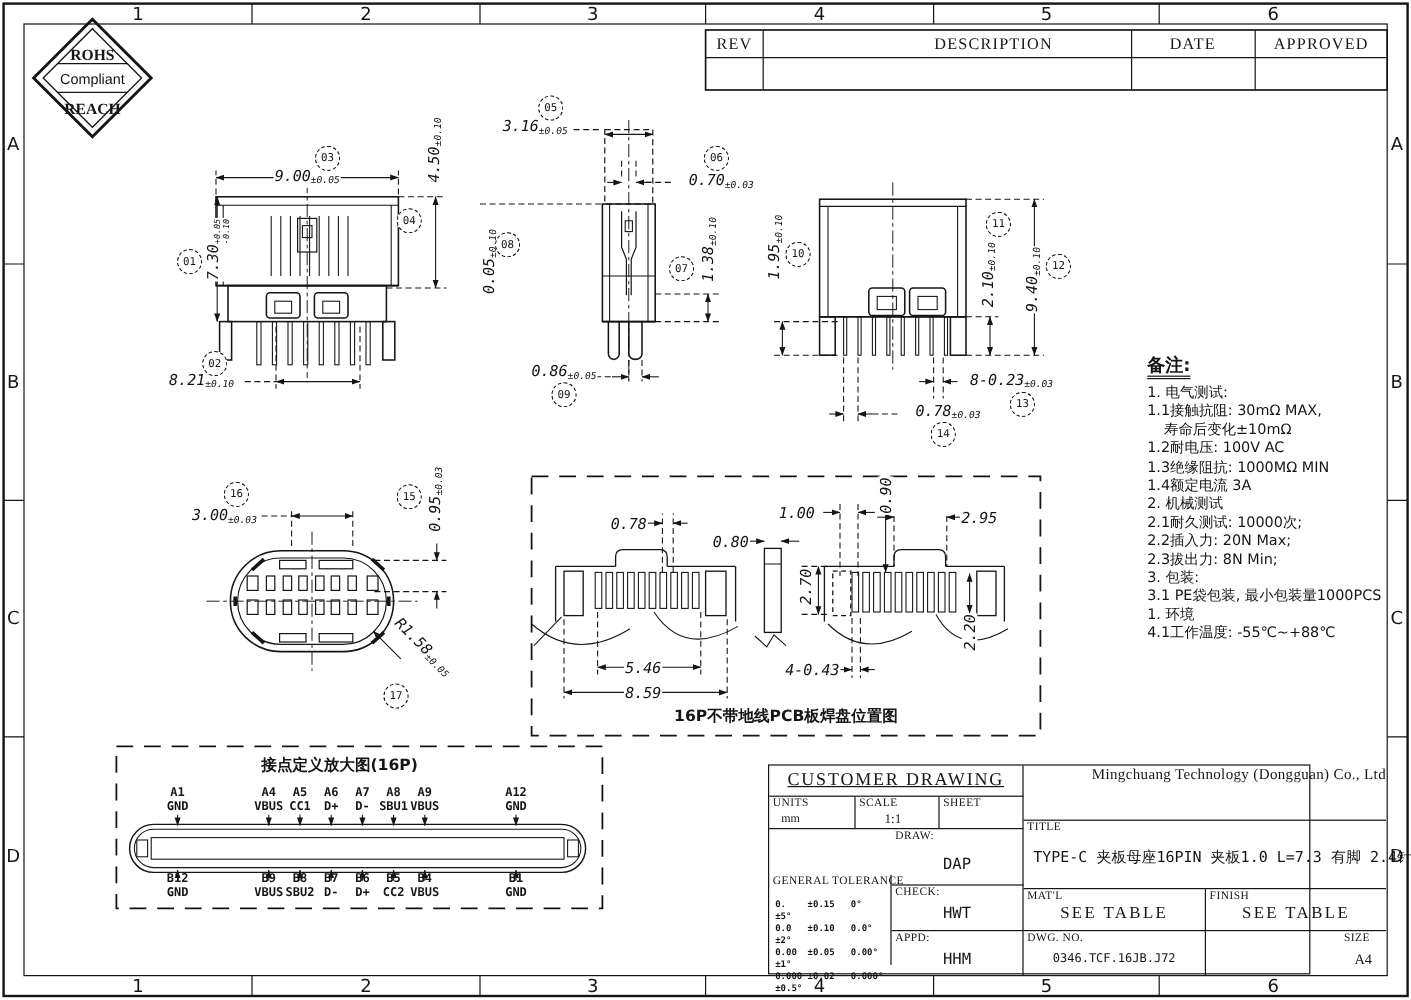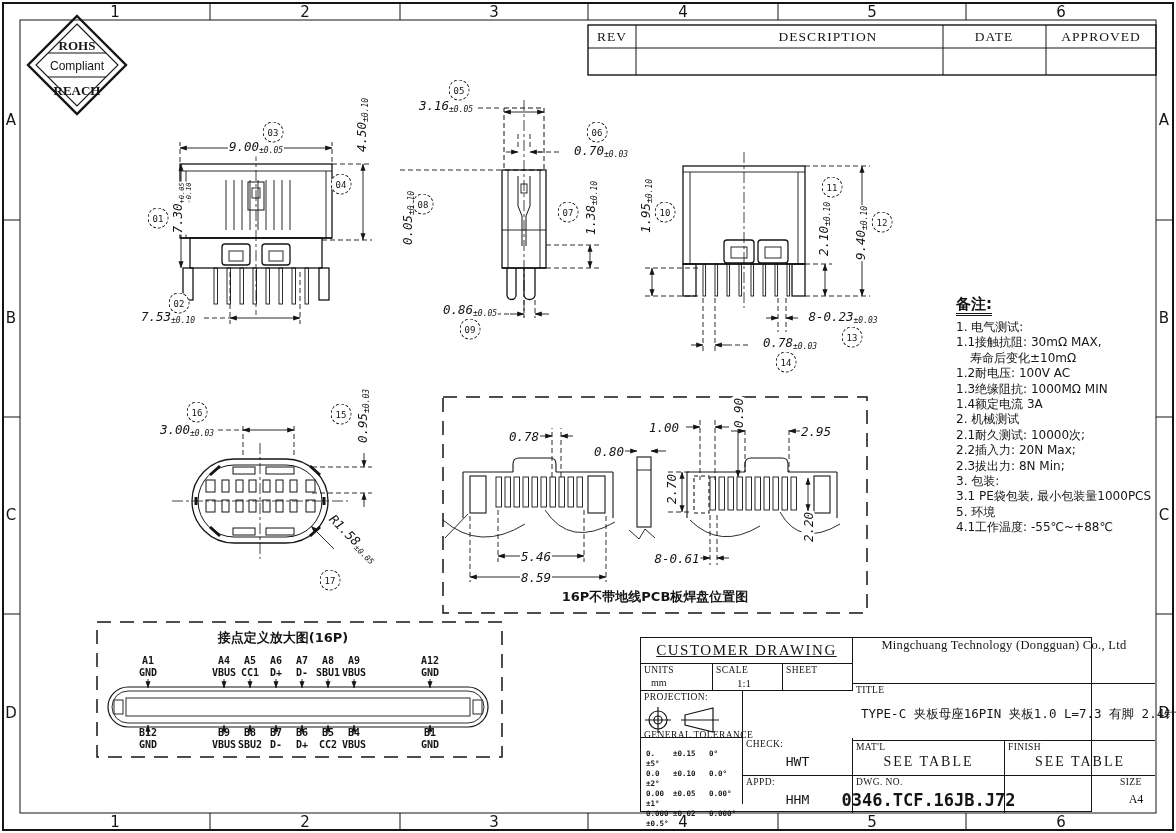--- a/index.html
+++ b/index.html
@@ -40,21 +40,21 @@
   .lab{position:absolute;left:3px;top:1px;font-size:9.5px;letter-spacing:.4px;white-space:nowrap}
   .cd{display:flex;align-items:center;justify-content:center;font-size:15px;letter-spacing:1.5px;
       text-decoration:underline}
   .cen{position:absolute;inset:0;display:flex;align-items:center;justify-content:center}
   .mono{font-family:"DejaVu Sans Mono",monospace}
   .gt-rows{position:absolute;left:5px;top:20px;font-family:"DejaVu Sans Mono",monospace;
            font-size:7.5px;font-weight:bold;line-height:10px}
   .gt-rows i{font-style:normal;display:inline-block}
   .gt-a{width:27px}.gt-b{width:36px}.gt-c{width:29px}.gt-d{width:24px}
   .company-cn{font-size:17px;font-weight:600;text-align:center;margin-top:3px;letter-spacing:1px}
-  .company-en{font-size:12.5px;text-align:center;letter-spacing:.3px}
+  .company-en{font-size:12.5px;text-align:right;letter-spacing:.3px}
   .title-val{position:absolute;left:8px;top:22px;font-family:"DejaVu Sans Mono",monospace;font-size:12.5px;white-space:nowrap}
   .see{font-size:14px;letter-spacing:2px}
   .part-line{display:inline-block;width:66px;border-bottom:1.4px solid #555;height:14px}
 </style>
 </head>
 <body>
 
 <div class="canvas">
 
 <svg class="art" width="1176" height="833" viewBox="0 0 1176 833">
@@ -356,21 +356,21 @@
 <span class="t rev-h" style="left:828px;top:37px">DESCRIPTION</span>
 <span class="t rev-h" style="left:994px;top:37px">DATE</span>
 <span class="t rev-h" style="left:1101px;top:37px">APPROVED</span>
 
 <span class="dim" style="left:256px;top:148px"><i>9.00</i><i class="tol">±0.05</i></span>
 <span class="dim v" style="left:181px;top:208px"><i>7.30</i><span class="stack">
         <i>+0.05</i>
         <i>-0.10</i>
       </span></span>
 <span class="dim v" style="left:363px;top:125px"><i>4.50</i><i class="tol">±0.10</i></span>
-<span class="dim" style="left:168px;top:318px"><i>7.53</i><i class="tol">±0.10</i></span>
+<span class="dim" style="left:168px;top:318px"><i>8.21</i><i class="tol">±0.10</i></span>
 <span class="dim" style="left:446px;top:107px"><i>3.16</i><i class="tol">±0.05</i></span>
 <span class="dim" style="left:601px;top:152px"><i>0.70</i><i class="tol">±0.03</i></span>
 <span class="dim v" style="left:592px;top:208px"><i>1.38</i><i class="tol">±0.10</i></span>
 <span class="dim v" style="left:409px;top:218px"><i>0.05</i><i class="tol">±0.10</i></span>
 <span class="dim" style="left:470px;top:311px"><i>0.86</i><i class="tol">±0.05</i></span>
 <span class="dim v" style="left:647px;top:206px"><i>1.95</i><i class="tol">±0.10</i></span>
 <span class="dim v" style="left:825px;top:229px"><i>2.10</i><i class="tol">±0.10</i></span>
 <span class="dim v" style="left:862px;top:233px"><i>9.40</i><i class="tol">±0.10</i></span>
 <span class="dim" style="left:843px;top:318px"><i>8-0.23</i><i class="tol">±0.03</i></span>
 <span class="dim" style="left:790px;top:344px"><i>0.78</i><i class="tol">±0.03</i></span>
@@ -380,30 +380,30 @@
 
 <span class="dim" style="left:524px;top:436px"><i>0.78</i></span>
 <span class="dim" style="left:609px;top:451px"><i>0.80</i></span>
 <span class="dim" style="left:664px;top:427px"><i>1.00</i></span>
 <span class="dim v" style="left:738px;top:413px"><i>0.90</i></span>
 <span class="dim" style="left:816px;top:431px"><i>2.95</i></span>
 <span class="dim v" style="left:671px;top:489px"><i>2.70</i></span>
 <span class="dim v" style="left:808px;top:527px"><i>2.20</i></span>
 <span class="dim" style="left:536px;top:556px"><i>5.46</i></span>
 <span class="dim" style="left:536px;top:577px"><i>8.59</i></span>
-<span class="dim" style="left:677px;top:558px"><i>8-0.61</i></span>
+<span class="dim" style="left:677px;top:558px"><i>4-0.43</i></span>
 <div class="caption" style="left:655px;top:597px">16P不带地线PCB板焊盘位置图</div>
 
 <span class="balloon" style="left:158px;top:218px">01</span>
 <span class="balloon" style="left:179px;top:303px">02</span>
 <span class="balloon" style="left:273px;top:132px">03</span>
 <span class="balloon" style="left:341px;top:184px">04</span>
 <span class="balloon" style="left:459px;top:90px">05</span>
 <span class="balloon" style="left:597px;top:132px">06</span>
-<span class="balloon" style="left:568px;top:212px">07</span>
+<span class="balloon" style="left:568px;top:224px">07</span>
 <span class="balloon" style="left:423px;top:204px">08</span>
 <span class="balloon" style="left:470px;top:329px">09</span>
 <span class="balloon" style="left:665px;top:212px">10</span>
 <span class="balloon" style="left:832px;top:187px">11</span>
 <span class="balloon" style="left:882px;top:222px">12</span>
 <span class="balloon" style="left:852px;top:337px">13</span>
 <span class="balloon" style="left:786px;top:362px">14</span>
 <span class="balloon" style="left:341px;top:414px">15</span>
 <span class="balloon" style="left:197px;top:412px">16</span>
 <span class="balloon" style="left:330px;top:580px">17</span>
@@ -415,21 +415,21 @@
   <div class="nl indent">寿命后变化±10mΩ</div>
   <div class="nl">1.2耐电压: 100V AC</div>
   <div class="nl">1.3绝缘阻抗: 1000MΩ MIN</div>
   <div class="nl">1.4额定电流 3A</div>
   <div class="nl">2. 机械测试</div>
   <div class="nl">2.1耐久测试: 10000次;</div>
   <div class="nl">2.2插入力: 20N Max;</div>
   <div class="nl">2.3拔出力: 8N Min;</div>
   <div class="nl">3. 包装:</div>
   <div class="nl">3.1 PE袋包装, 最小包装量1000PCS</div>
-  <div class="nl">5. 环境</div>
+  <div class="nl">1. 环境</div>
   <div class="nl">4.1工作温度: -55℃~+88℃</div>
 </div>
 
 <div class="caption" style="left:283px;top:638px">接点定义放大图(16P)</div>
 <div class="plbl top" style="left:148px">
       <span>A1</span>
       <span>GND</span>
     </div>
 <div class="plbl top" style="left:224px">
       <span>A4</span>
@@ -498,31 +498,23 @@
     <span class="lab">UNITS</span>
     <span style="position:absolute;left:10px;top:13px;font-size:10px">mm</span>
   </div>
   <div class="cell br bb" style="left:72px;top:26px;width:70px;height:27px">
     <span class="lab">SCALE</span>
     <span style="position:absolute;left:24px;top:13px;font-size:11px">1:1</span>
   </div>
   <div class="cell br bb" style="left:142px;top:26px;width:70px;height:27px">
     <span class="lab" ind="">SHEET</span>
   </div>
-  <div class="cell br bb" style="left:0;top:53px;width:102px;height:47px">
-    <span class="lab">PROJECTION:</span>
-    <svg width="96" height="30" viewBox="0 0 96 30" style="position:absolute;left:2px;top:14px">
-      <g stroke="#151515" fill="none" stroke-width="1.2">
-        <circle cx="15" cy="15" r="9"></circle>
-            <circle cx="15" cy="15" r="4"></circle>
-        <path d="M2,15H28 M15,2V28"></path>
-        <polygon points="42,10 70,3 70,27 42,20"></polygon>
-        <path d="M38,15H76"></path>
-      </g>
-    </svg>
+  <div class="cell br bb" style="left:102px;top:53px;width:110px;height:47px">
+    <span class="lab">DRAW:</span>
+    <div class="cen mono" style="padding-top:12px;font-size:13px">DAP</div>
   </div>
   <div class="cell br" style="left:0;top:91px;width:102px;height:75px">
     <span class="lab">GENERAL TOLERANCE</span>
     <div class="gt-rows">
       <div><i class="gt-a">0.</i><i class="gt-b">±0.15</i><i class="gt-c">0°</i><i class="gt-d">±5°</i></div>
       <div><i class="gt-a">0.0</i><i class="gt-b">±0.10</i><i class="gt-c">0.0°</i><i class="gt-d">±2°</i></div>
       <div><i class="gt-a">0.00</i><i class="gt-b">±0.05</i><i class="gt-c">0.00°</i><i class="gt-d">±1°</i></div>
       <div><i class="gt-a">0.000</i><i class="gt-b">±0.02</i><i class="gt-c">0.000°</i><i class="gt-d">±0.5°</i></div>
     </div>
   </div>
@@ -544,21 +536,21 @@
   <div class="cell br bb" style="left:212px;top:103px;width:152px;height:35px">
     <span class="lab">MAT'L</span>
     <div class="cen see" style="padding-top:8px">SEE TABLE</div>
   </div>
   <div class="cell bb" style="left:364px;top:103px;width:150px;height:35px">
     <span class="lab">FINISH</span>
     <div class="cen see" style="padding-top:8px">SEE TABLE</div>
   </div>
   <div class="cell br" style="left:212px;top:138px;width:152px;height:37px">
     <span class="lab">DWG. NO.</span>
-    <div class="cen mono" style="padding-top:10px;font-size:17px;font-weight:bold">0346.TCF.16JB.J72</div>
+    <div class="cen mono" style="padding-top:10px;font-size:10px;font-weight:normal">0346.TCF.16JB.J72</div>
   </div>
   <div class="cell" style="left:476px;top:138px;width:38px;height:37px">
     <span class="lab">SIZE</span>
     <div class="cen" style="padding-top:10px;font-size:12px">A4</div>
   </div>
 </div>
 
 </div>
 
 </body></html>

